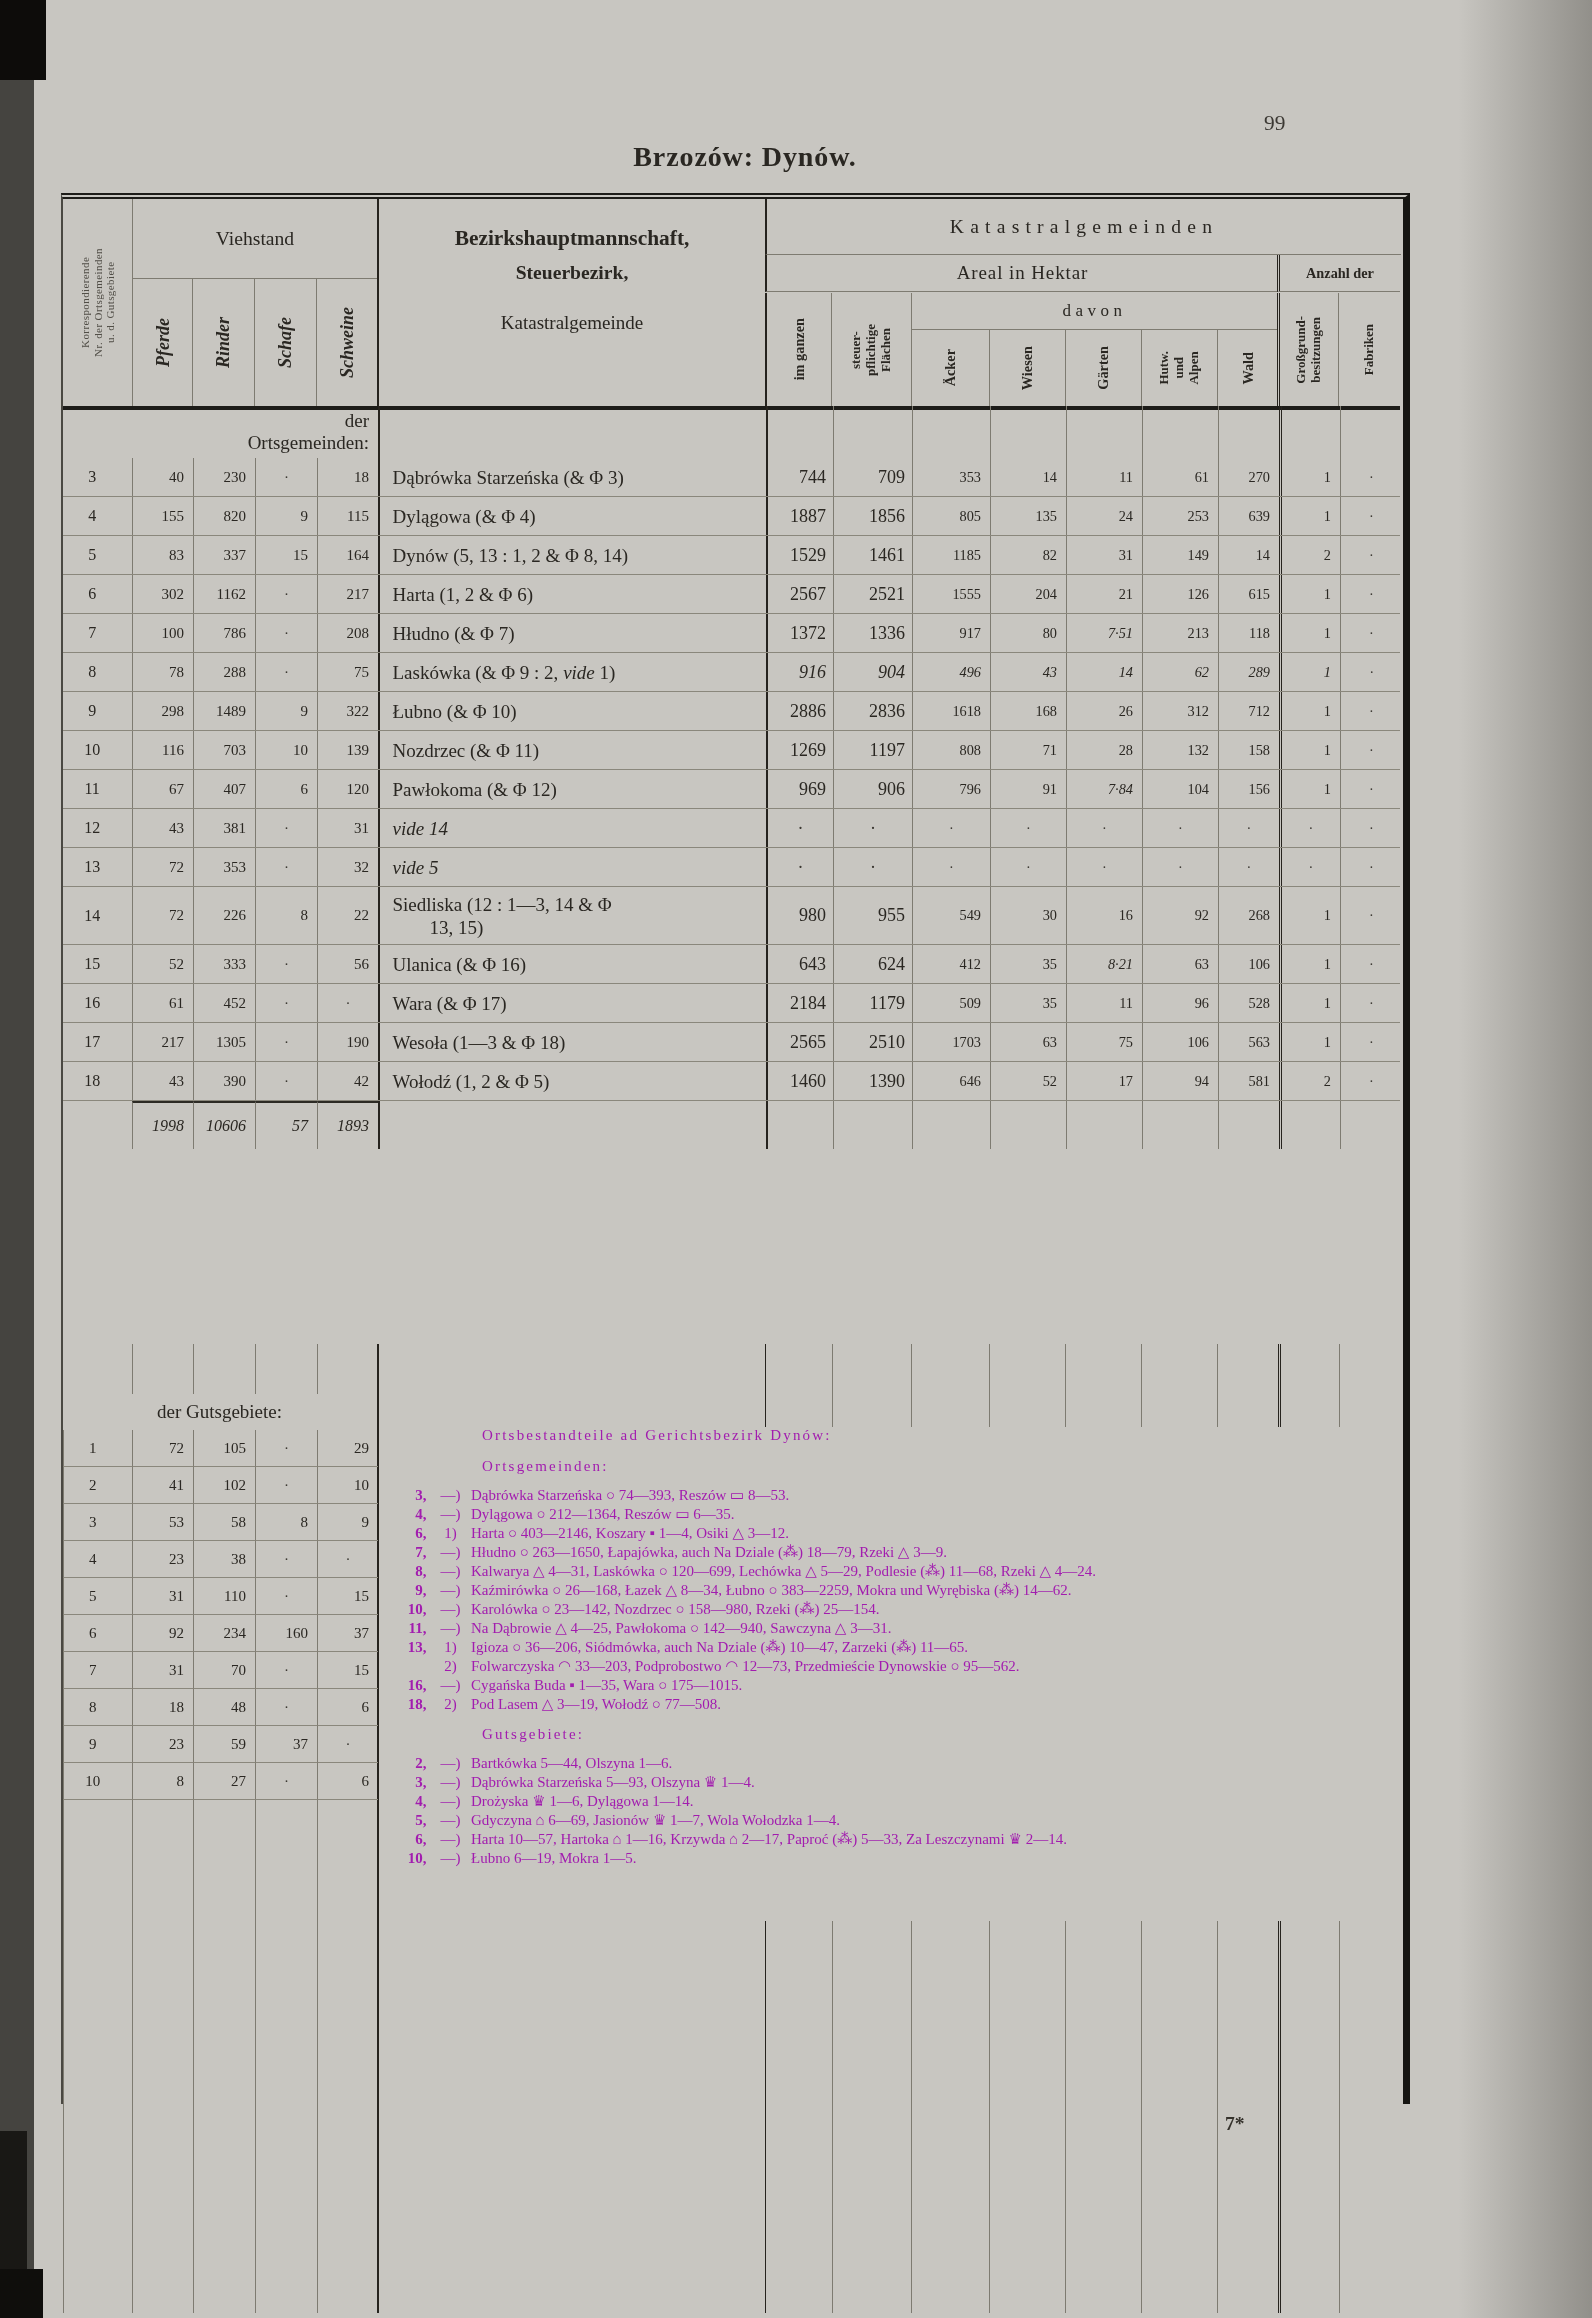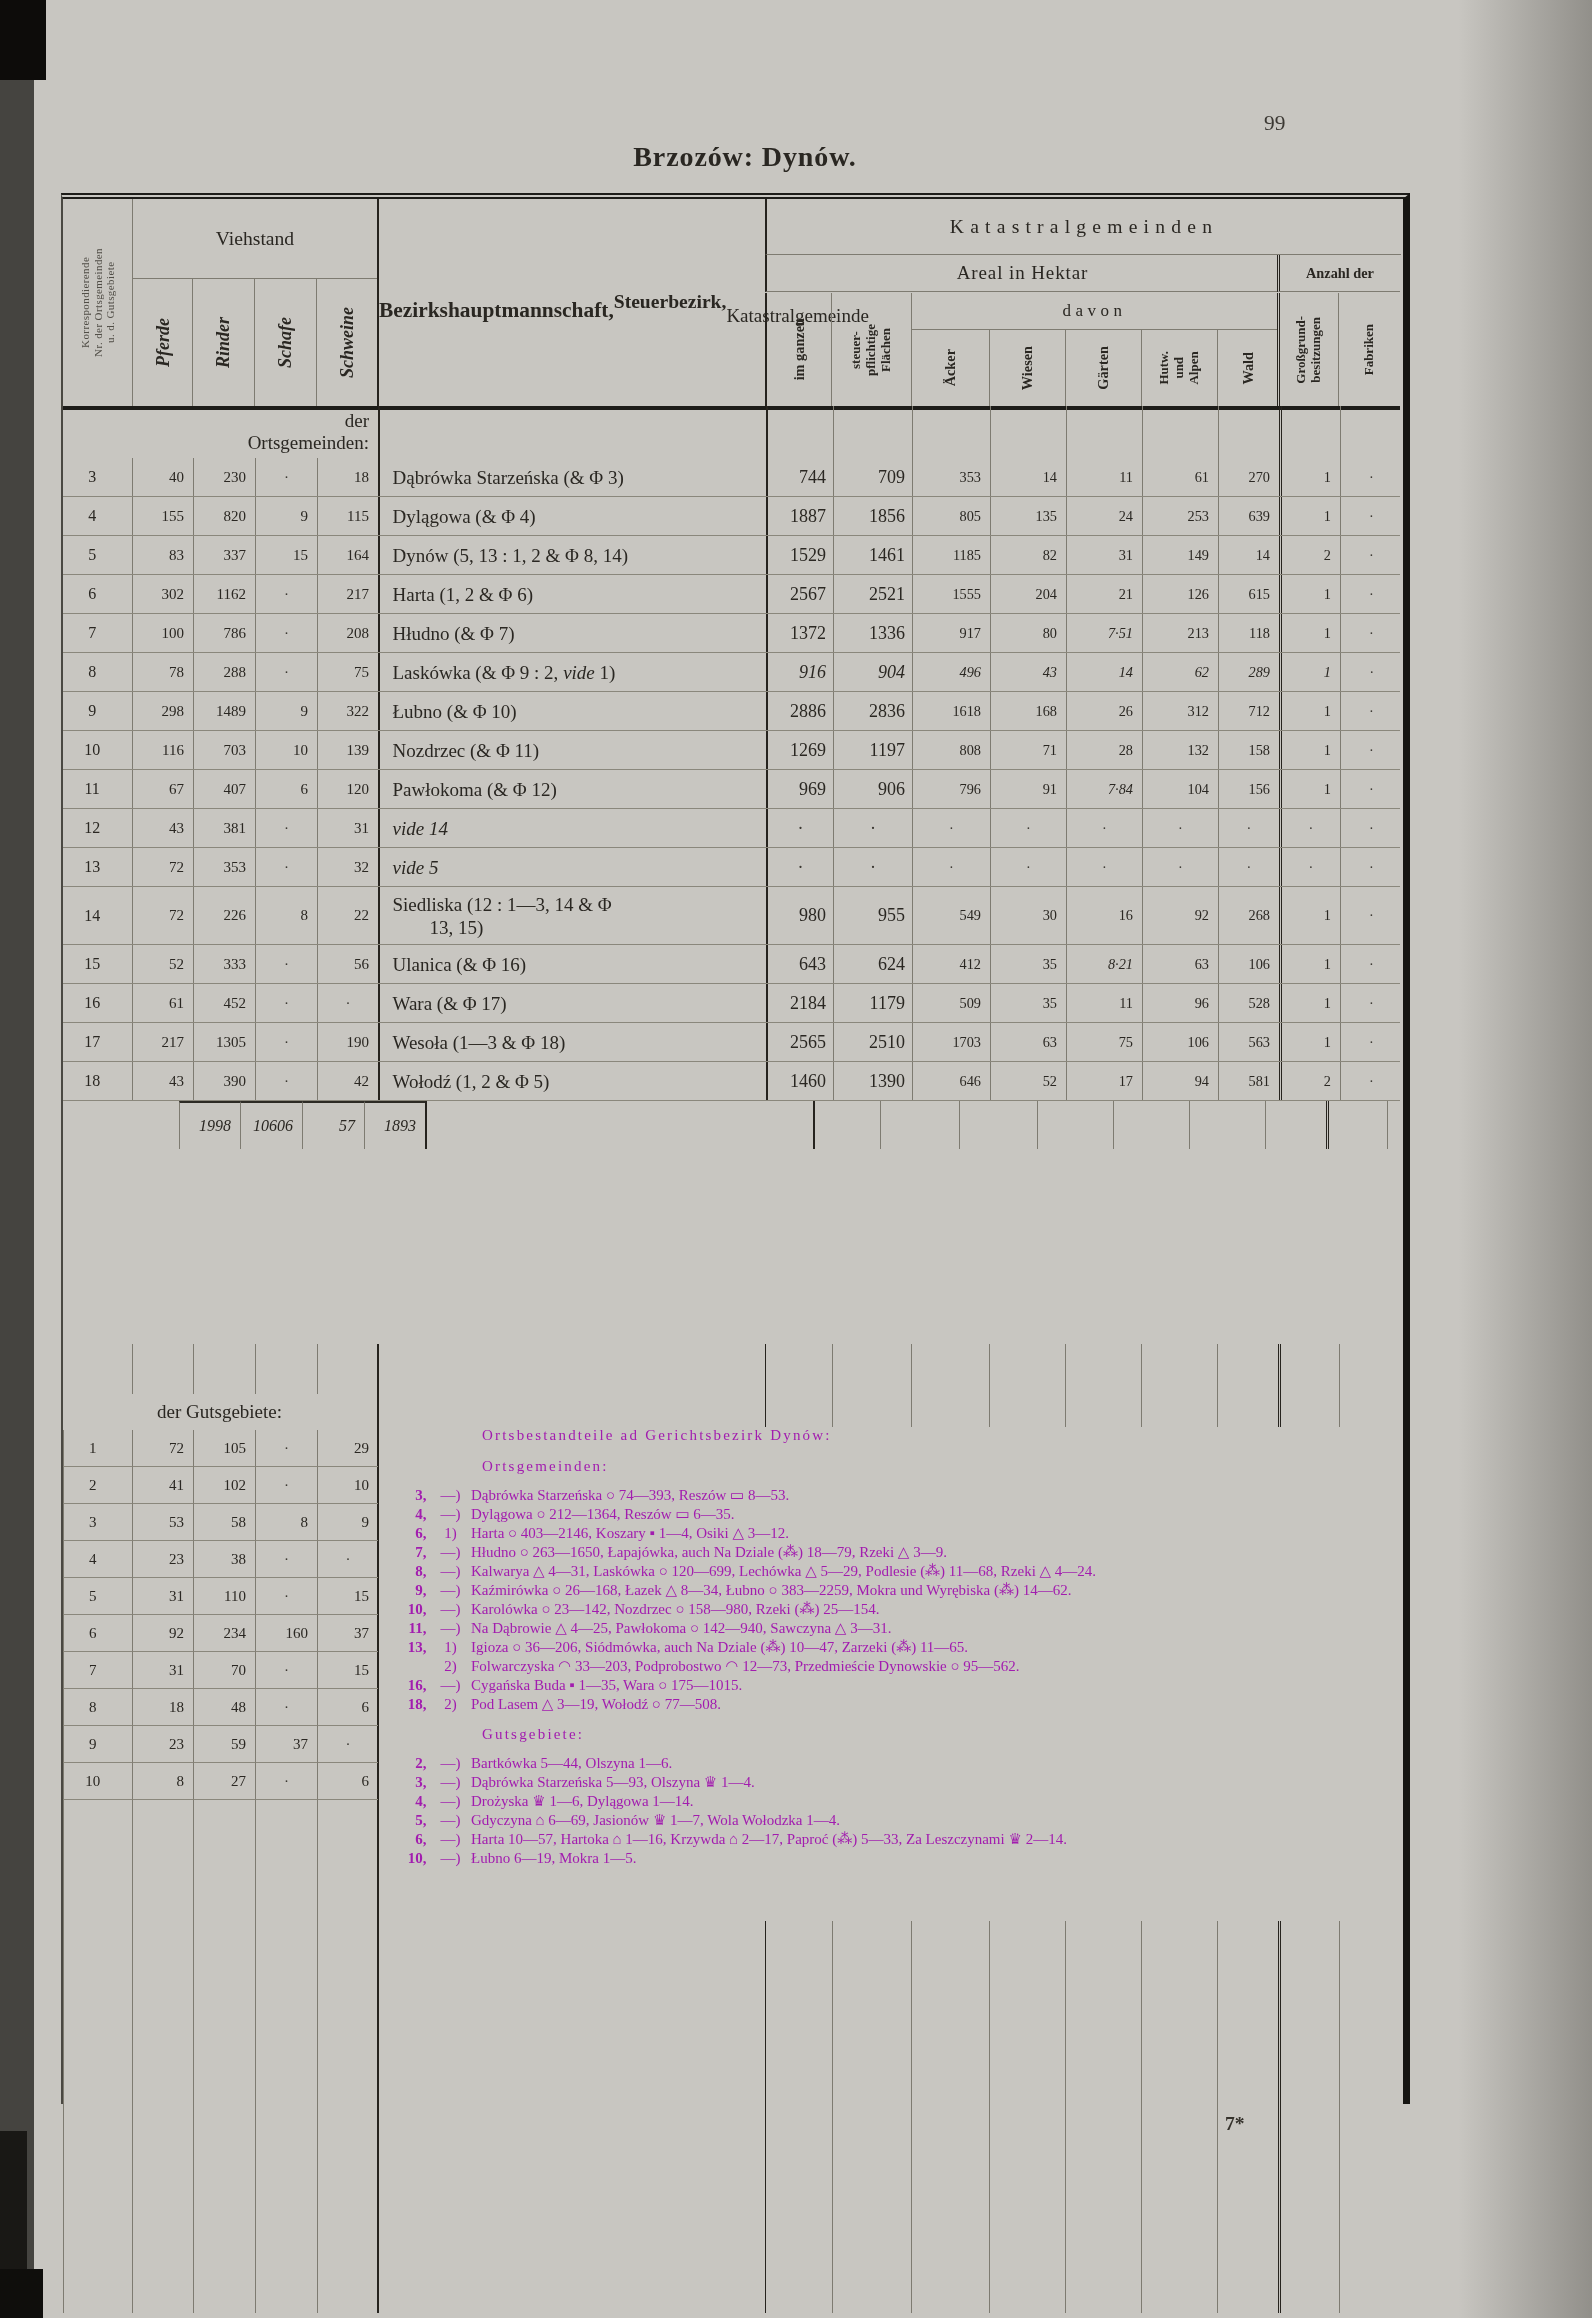--- a/index.html
+++ b/index.html
@@ -32,21 +32,21 @@
   .bLd{border-left:3.6px double var(--thick);} .bB1{border-bottom:0.9px solid var(--hair);}
   .vt{writing-mode:vertical-rl;transform:rotate(180deg);text-align:center;line-height:1.15;}
   .vt span{display:block;}
   .h-nr{left:0;top:0;width:69px;height:207px;font-size:11px;color:#504d46;letter-spacing:0.4px;}
   .h-vieh{left:69px;top:0;width:245px;height:80px;font-size:19.6px;}
   .h-pferde{left:69px;top:80px;width:61px;height:127px;}
   .h-rinder{left:129px;top:80px;width:62px;height:127px;}
   .h-schafe{left:191px;top:80px;width:62px;height:127px;}
   .h-schweine{left:253px;top:80px;width:61px;height:127px;}
   .h-viehsub{font-size:18px;font-weight:bold;font-style:italic;}
-  .h-bezirk{left:314px;top:0;width:388px;height:207px;flex-direction:row;justify-content:flex-start;padding-top:27px;}
+  .h-bezirk{left:314px;top:0;width:388px;height:207px;flex-direction:column;justify-content:flex-start;padding-top:27px;}
   .h-bezirk .l1{font-size:21.4px;font-weight:bold;margin-bottom:10.7px;}
   .h-bezirk .l2{font-size:19.6px;font-weight:bold;margin-bottom:28px;}
   .h-bezirk .l3{font-size:19px;}
   .h-kat{left:702px;top:0;width:636px;height:56px;font-size:19.6px;letter-spacing:6.2px;}
   .h-areal{left:702px;top:56px;width:513px;height:37px;font-size:19px;letter-spacing:0.9px;}
   .h-anzahl{left:1214px;top:56px;width:123px;height:37px;font-size:14.3px;font-weight:bold;text-align:right;}
   .h-davon{left:848px;top:94px;width:366px;height:37px;font-size:17px;letter-spacing:4.5px;}
   .h-img{left:702px;top:94px;width:67px;height:113px;}
   .h-steu{left:768px;top:94px;width:79px;height:113px;}
   .h-acker{left:848px;top:131px;width:78px;height:76px;}
@@ -57,21 +57,21 @@
   .h-gross{left:1214px;top:94px;width:61px;height:113px;}
   .h-fabr{left:1275px;top:94px;width:62px;height:113px;}
   .h-rot{font-size:14.3px;font-weight:bold;}
   .h-rot-sm{font-size:13px;font-weight:bold;}
 
   
   .tbody{position:absolute;left:0;top:207px;width:1337px;}
   .trow{display:grid;grid-template-columns:var(--cols);height:38px;border-bottom:0.9px solid #8a877c;}
   .trow.tall{height:57px;}
   .trow.labelrow{height:52px;border-bottom:none;}
-  .trow.sumrow{height:48px;border-bottom:none;padding-left:47px;}
+  .trow.sumrow{height:48px;border-bottom:none;}
   .cell{box-sizing:border-box;display:flex;align-items:center;justify-content:flex-end;
         padding-right:9px;font-size:15px;border-left:0.9px solid var(--hair);}
   .cell:first-child{border-left:none;}
   .cell.nr{justify-content:center;padding-right:10.7px;font-size:16px;}
   .cell.name{justify-content:flex-start;padding-left:12.5px;border-left:2.7px solid var(--thick);
              font-size:19px;flex-direction:column;align-items:flex-start;justify-content:center;}
   .cell.name div{line-height:23px;}
   .cell.name .indent2{padding-left:37px;}
   .cell.r0{border-left:2.7px solid var(--thick);}
   .cell.r7{border-left:3.6px double var(--thick);}

